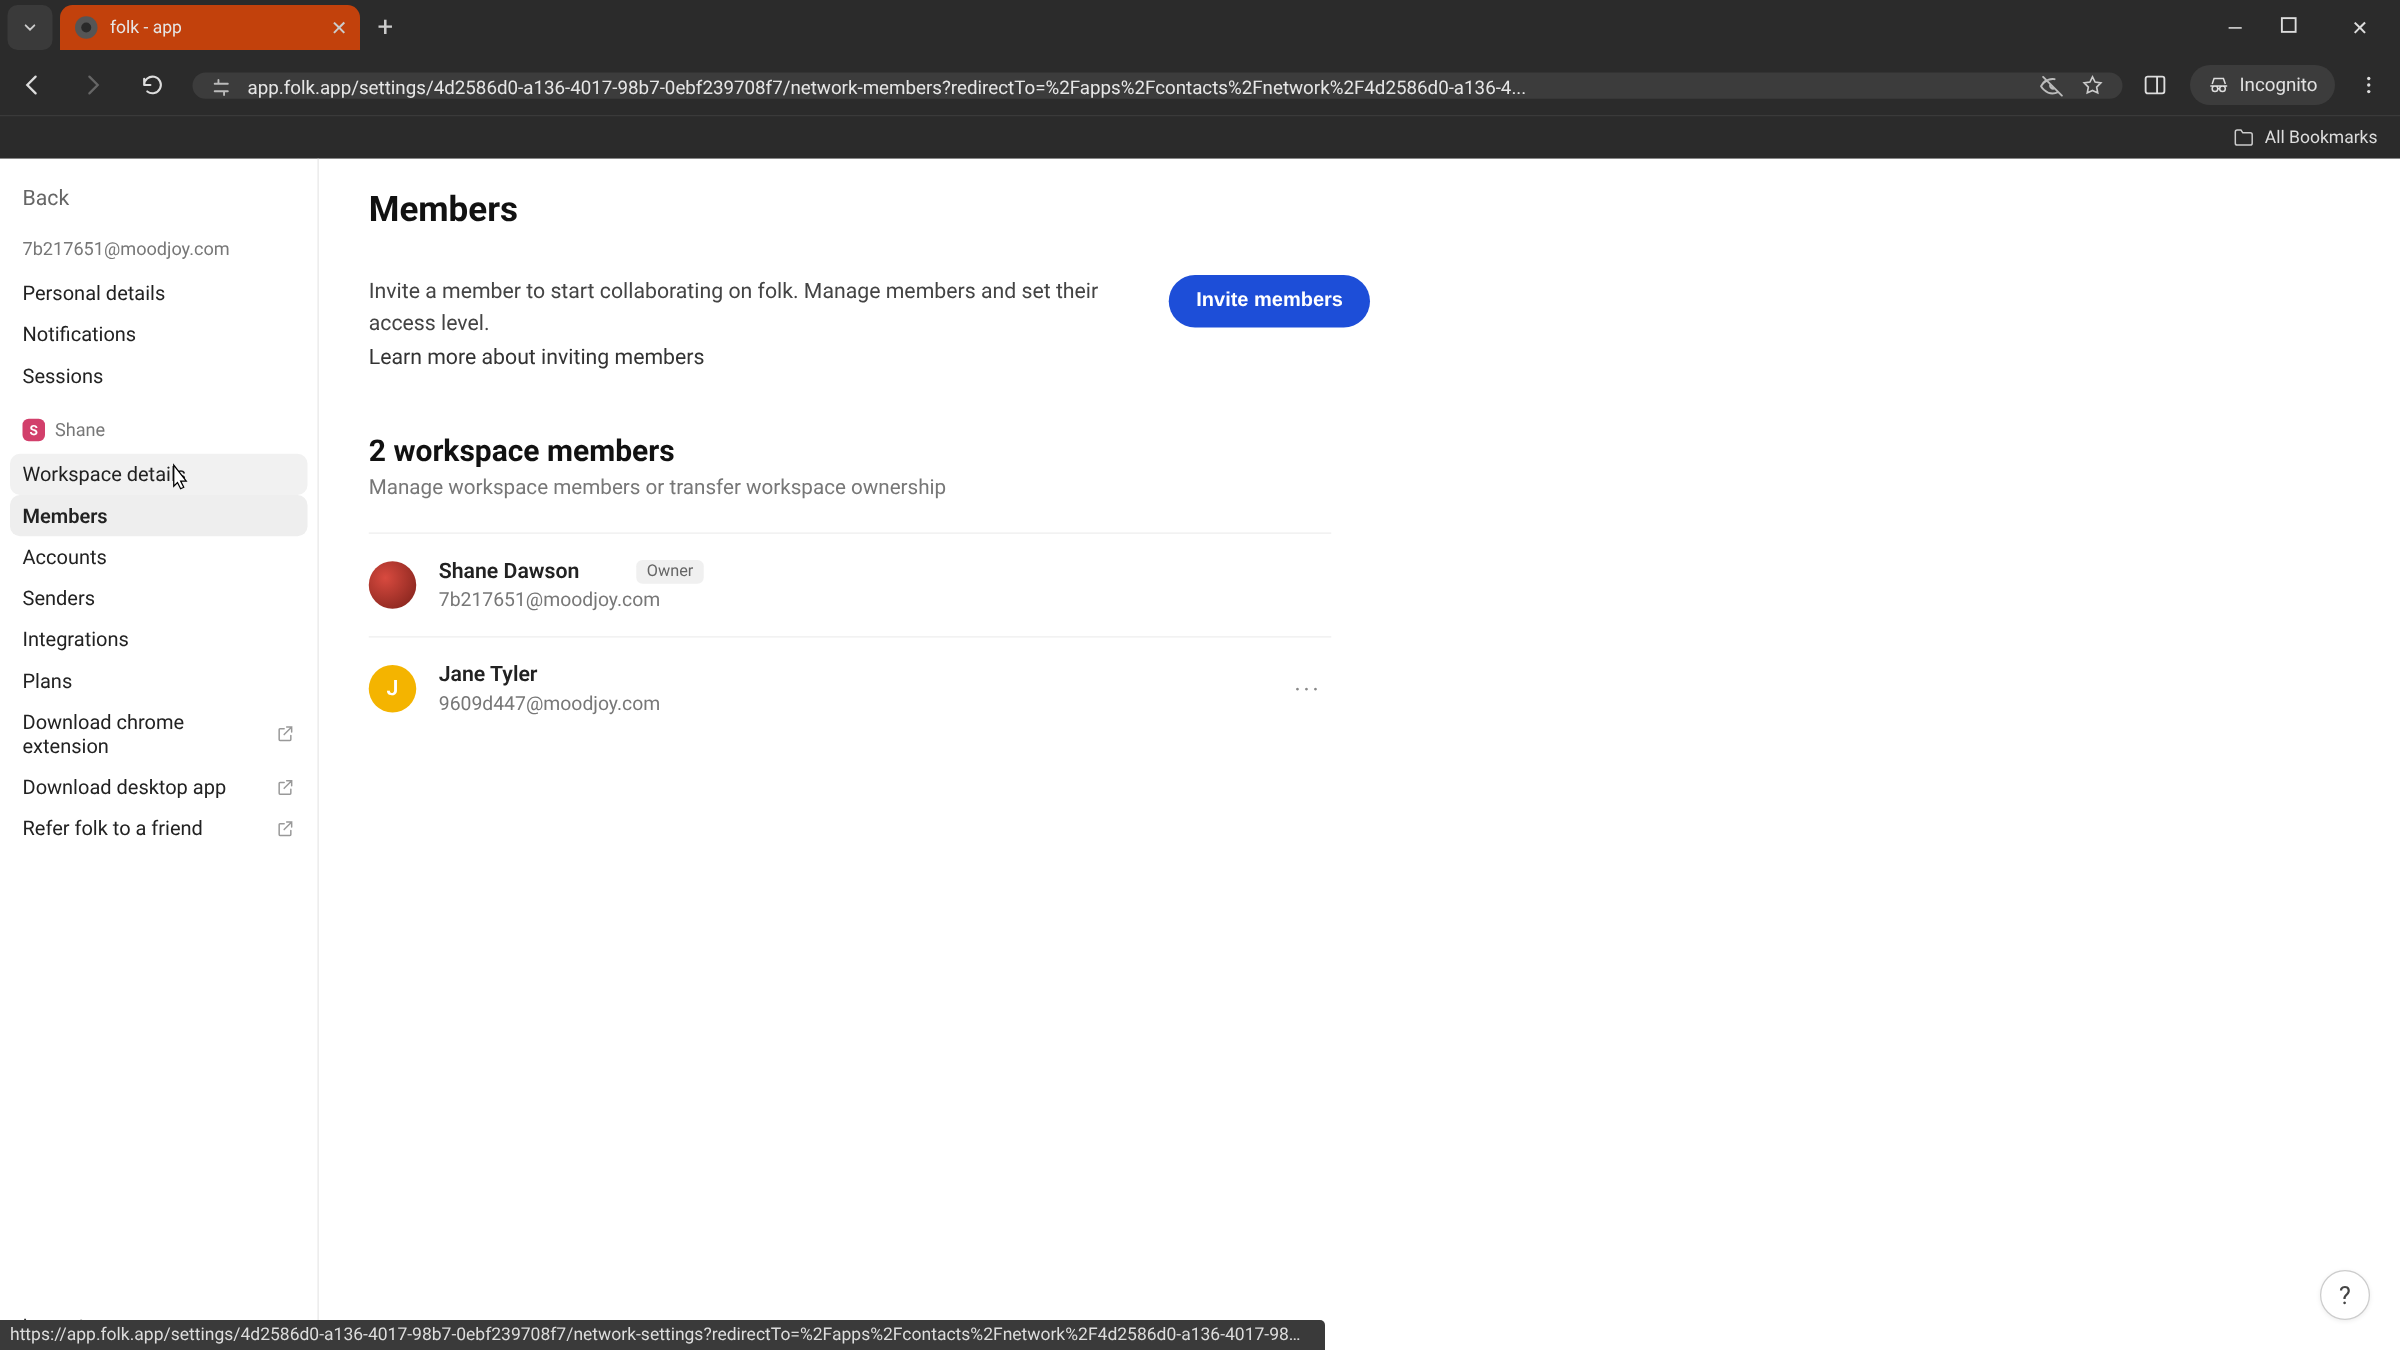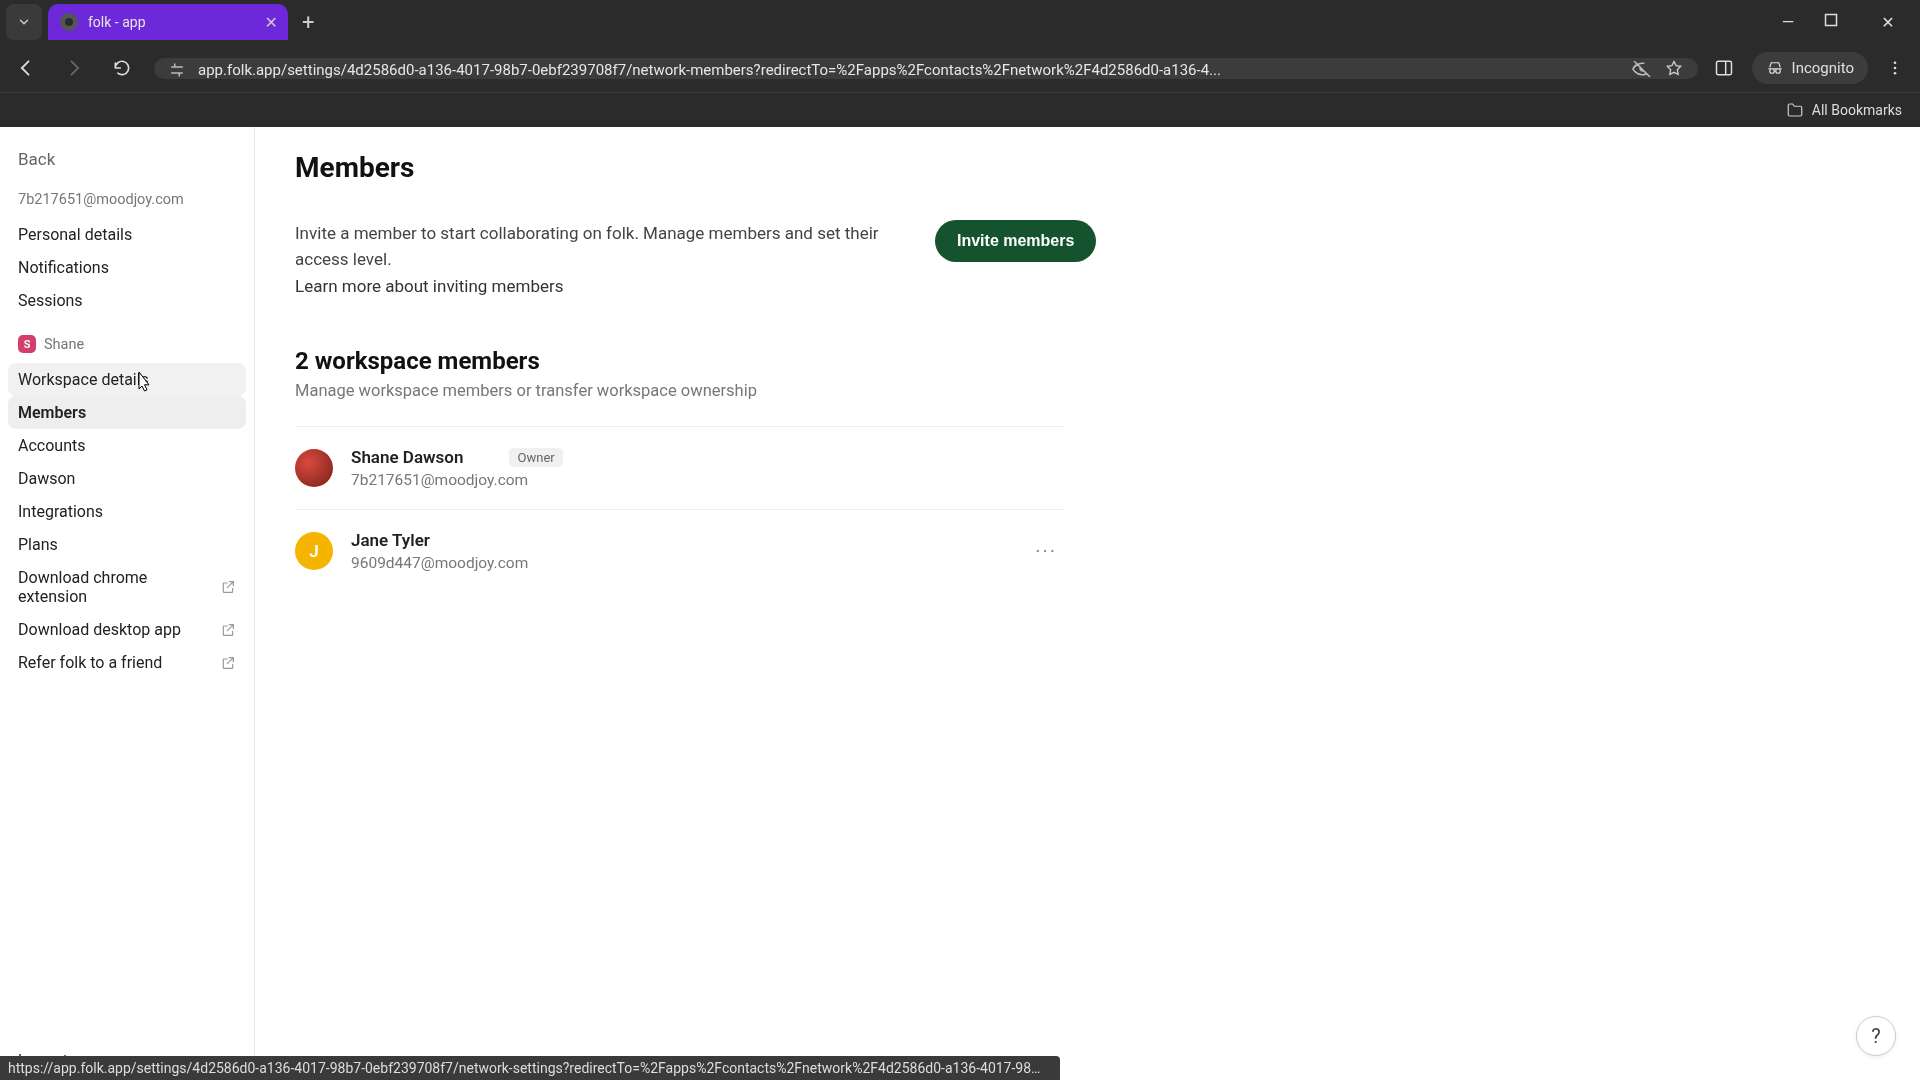--- a/index.html
+++ b/index.html
@@ -2,21 +2,21 @@
 <html><head>
 <meta charset="utf-8">
 <style>
   * { box-sizing: border-box; margin: 0; padding: 0; }
   html, body { width: 1920px; height: 1080px; font-family: -apple-system, BlinkMacSystemFont, "Segoe UI", Roboto, Arial, sans-serif; overflow: hidden; }
 
   
   .browser-chrome { background: #2b2b2b; height: 127px; display: flex; flex-direction: column; }
   .tab-strip { height: 44px; display: flex; align-items: center; padding-left: 6px; position: relative; }
   .tab-dropdown { width: 36px; height: 36px; border-radius: 8px; background: #3a3a3a; display: flex; align-items: center; justify-content: center; margin-right: 6px; }
-  .tab { height: 36px; background: #6d28d9; border-radius: 10px 10px 0 0; display: flex; align-items: center; padding: 0 10px 0 12px; gap: 10px; min-width: 240px; }
+  .tab { height: 36px; background: #c2410c; border-radius: 10px 10px 0 0; display: flex; align-items: center; padding: 0 10px 0 12px; gap: 10px; min-width: 240px; }
   .tab-favicon { width: 18px; height: 18px; border-radius: 50%; background: #555; display: flex; align-items: center; justify-content: center; }
   .tab-title { color: #e6e6e6; font-size: 14px; }
   .tab-close { color: #ccc; font-size: 16px; margin-left: auto; cursor: pointer; }
   .new-tab { color: #ccc; font-size: 22px; margin-left: 14px; cursor: pointer; }
   .window-controls { margin-left: auto; display: flex; gap: 22px; padding-right: 18px; color: #ddd; }
   .win-btn { width: 28px; text-align: center; cursor: pointer; font-size: 16px; }
 
   .toolbar { height: 48px; display: flex; align-items: center; gap: 16px; padding: 0 10px; }
   .nav-btn { width: 32px; height: 32px; display: flex; align-items: center; justify-content: center; color: #ccc; border-radius: 50%; }
   .nav-btn.disabled { color: #666; }
@@ -38,21 +38,21 @@
   .nav-item.active { background: #eeeeee; font-weight: 600; }
   .ext-icon { color: #888; }
   .sidebar-spacer { flex: 1; }
   .logout { font-size: 16px; color: #333; padding: 10px; cursor: pointer; }
 
   .main { flex: 1; padding: 24px 40px; position: relative; }
   .page-title { font-size: 28px; font-weight: 700; color: #111; margin-bottom: 36px; }
   .intro-row { display: flex; align-items: flex-start; margin-bottom: 48px; }
   .intro-text { font-size: 17px; color: #444; line-height: 1.55; max-width: 640px; }
   .intro-text a { color: #333; cursor: pointer; }
-  .invite-btn { background: #14532d; color: #fff; border: none; border-radius: 22px; padding: 12px 22px; font-size: 16px; font-weight: 600; cursor: pointer; white-space: nowrap; }
+  .invite-btn { background: #1d4ed8; color: #fff; border: none; border-radius: 22px; padding: 12px 22px; font-size: 16px; font-weight: 600; cursor: pointer; white-space: nowrap; }
 
   .section-heading { font-size: 24px; font-weight: 700; color: #111; margin-bottom: 6px; }
   .section-sub { font-size: 16.5px; color: #777; margin-bottom: 26px; }
 
   .member-row { display: flex; align-items: center; gap: 18px; padding: 20px 0; border-top: 1px solid #eee; max-width: 770px; }
   .avatar { width: 38px; height: 38px; border-radius: 50%; display: flex; align-items: center; justify-content: center; color: #fff; font-weight: 600; font-size: 17px; flex-shrink: 0; }
   .avatar.img { background: radial-gradient(circle at 35% 35%, #d84a3f, #7a1f18); }
   .member-info { flex: 1; }
   .member-name-line { display: flex; align-items: center; gap: 10px; }
   .member-name { font-size: 17px; font-weight: 600; color: #222; }
@@ -181,21 +181,21 @@
     <div class="nav-item hover">
         <span>Workspace details</span>
       </div>
     <div class="nav-item active">
         <span>Members</span>
       </div>
     <div class="nav-item">
         <span>Accounts</span>
       </div>
     <div class="nav-item">
-        <span>Dawson</span>
+        <span>Senders</span>
       </div>
     <div class="nav-item">
         <span>Integrations</span>
       </div>
     <div class="nav-item">
         <span>Plans</span>
       </div>
     <div class="nav-item">
       <span>Download chrome extension</span>
       <span class="ext-icon">

